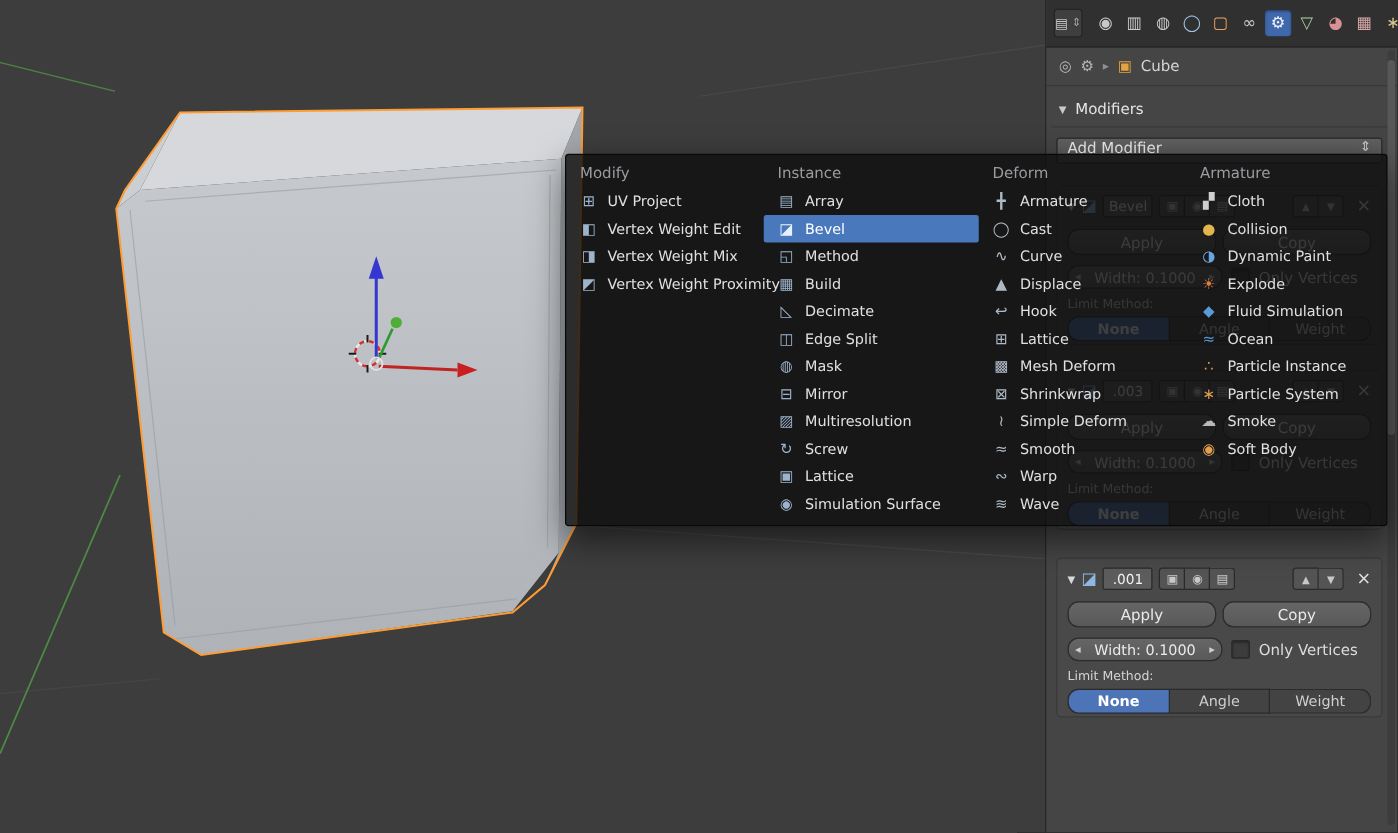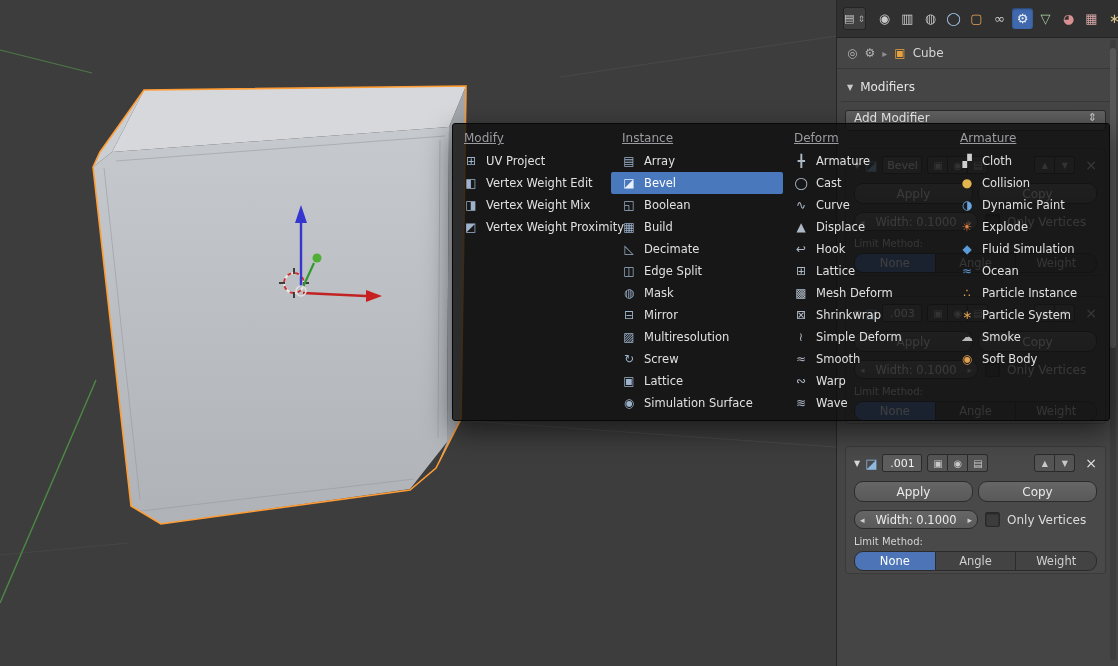--- a/index.html
+++ b/index.html
@@ -55,35 +55,35 @@
   .slider-row{display:flex;align-items:center;gap:7px;margin-top:8px;}
   .slider{flex:none;width:124px;justify-content:space-between;padding:0 5px;box-sizing:border-box;font-size:11.5px;}
   .slider .arr{font-size:9px;color:#cfcfcf;}
   .checkbox{width:13px;height:13px;background:#3c3c3c;border:1px solid #282828;border-radius:2px;
          box-shadow:inset 0 1px 2px rgba(0,0,0,.45);}
   .check-label{font-size:12px;color:#dcdcdc;}
   .mini-label{margin-top:7px;font-size:10px;color:#d4d4d4;}
   .segmented{display:flex;margin-top:4px;}
   .seg{flex:1;height:18px;display:flex;align-items:center;justify-content:center;font-size:11.5px;
          color:#cfcfcf;background:#434343;border:1px solid #2b2b2b;border-left:none;}
-  .seg:first-child{border-left:1px solid #2b2b2b;border-radius:9px 0 0 9px;}
+  .seg:first-child{border-left:1px solid #2b2b2b;border-radius:9px 0 0 9px;font-weight:bold;}
   .seg:last-child{border-radius:0 9px 9px 0;}
   .seg.sel{background:#4d74b6;color:#fff;}
   .props-scroll{position:absolute;right:2px;top:40px;width:6px;height:620px;background:#3d3d3d;border-radius:3px;}
   .props-scroll .thumb{position:absolute;top:8px;width:6px;height:300px;background:#585858;border-radius:3px;}
   
   .menu{position:absolute;left:452px;top:123px;width:658px;z-index:10;
         background:rgba(14,14,14,0.80);border:1px solid #080808;border-radius:3px;
         box-shadow:0 10px 28px rgba(0,0,0,.55);display:flex;padding:2px 0 6px;box-sizing:border-box;}
   .menu-col{flex:none;}
   .menu-col:nth-of-type(1){width:158px;}
   .menu-col:nth-of-type(2){width:172px;}
   .menu-col:nth-of-type(3){width:166px;}
   .menu-col:nth-of-type(4){width:156px;}
-  .menu-col .hdr{height:24px;line-height:24px;padding-left:11px;color:#9b9ba1;font-size:12px;text-decoration:underline;}
+  .menu-col .hdr{height:24px;line-height:24px;padding-left:11px;color:#9b9ba1;font-size:12px;}
   .menu-item{height:22px;display:flex;align-items:center;gap:7px;padding:0 4px 0 10px;
         font-size:11.5px;color:#e0e0e0;white-space:nowrap;}
   .menu-item .ic{width:16px;text-align:center;font-size:12px;flex:none;}
   .menu-item.hl{background:#4a78bd;color:#fff;border-radius:2px;}
 </style>
 </head>
 <body>
 
 <div class="root">
 
@@ -324,21 +324,21 @@
         <div class="menu-item">
           <span class="ic" style="color: rgb(157, 179, 204);">▤</span>
           <span>Array</span>
         </div>
         <div class="menu-item hl">
           <span class="ic" style="color: rgb(232, 241, 251);">◪</span>
           <span>Bevel</span>
         </div>
         <div class="menu-item">
           <span class="ic" style="color: rgb(157, 179, 204);">◱</span>
-          <span>Boolean</span>
+          <span>Method</span>
         </div>
         <div class="menu-item">
           <span class="ic" style="color: rgb(157, 179, 204);">▦</span>
           <span>Build</span>
         </div>
         <div class="menu-item">
           <span class="ic" style="color: rgb(157, 179, 204);">◺</span>
           <span>Decimate</span>
         </div>
         <div class="menu-item">

